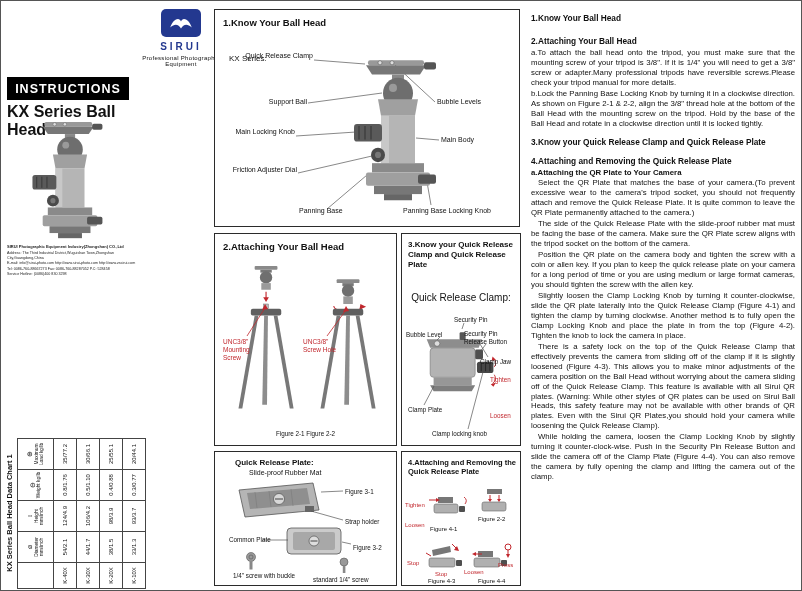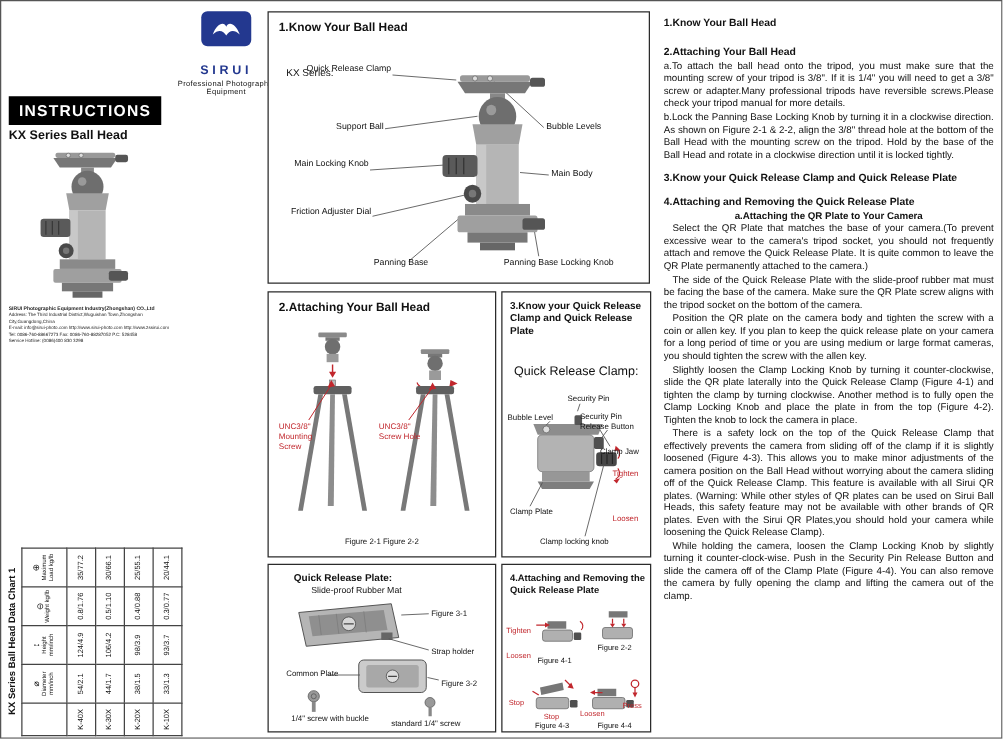--- a/index.html
+++ b/index.html
@@ -11,43 +11,43 @@
   .ptitle { font-size:9.5px; font-weight:bold; }
   .lbl { position:absolute; font-size:7px; line-height:1.18; }
   .lbl-r { text-align:right; }
   .red { color:var(--red); }
   .figcap { position:absolute; font-size:6.3px; }
   line.leader { stroke:#555; stroke-width:0.7; }
 
   
   .logo-area { position:absolute; left:126px; top:8px; width:108px; text-align:center; }
   .logo-box { width:40px; height:28px; background:var(--blue); border-radius:5px; margin:0 auto; display:flex; align-items:center; justify-content:center; }
-  .logo-word { font-size:10px; font-weight:bold; letter-spacing:3px; color:var(--blue); margin-top:14px; }
+  .logo-word { font-size:10px; font-weight:bold; letter-spacing:3px; color:var(--blue); margin-top:4px; }
   .tagline { font-size:6px; letter-spacing:0.3px; margin-top:3px; }
   .inst-banner { position:absolute; left:6px; top:76px; width:122px; height:23px; background:#000; color:#fff; display:flex; align-items:center; justify-content:center; font-weight:bold; font-size:12.5px; letter-spacing:1px; }
-  .product-name { position:absolute; left:6px; top:102px; width:130px; font-size:10px; font-weight:bold; }
+  .product-name { position:absolute; left:6px; top:102px; width:130px; font-size:16px; font-weight:bold; }
   .company { position:absolute; left:6px; top:243px; width:130px; overflow:visible; }
   .company-scale { width:212px; transform:scale(0.61); transform-origin:0 0; font-size:6px; line-height:1.45; color:#222; }
   .co-name { font-weight:bold; font-size:6.6px; }
 
   
   .spec-wrap { position:absolute; left:4px; top:436px; width:145px; height:152px; }
   .spec-inner { width:152px; height:145px; transform:rotate(-90deg) translateX(-100%); transform-origin:top left; }
   .spec-caption { font-size:7.5px; font-weight:bold; text-align:center; height:12px; }
   .spec-table { border-collapse:collapse; width:150px; table-layout:fixed; }
   .spec-table th, .spec-table td { border:1px solid #444; text-align:center; vertical-align:middle; padding:0; }
   .spec-table th { font-size:4.8px; font-weight:normal; line-height:1.2; height:36px; }
   .spec-table td { font-size:6px; height:23px; }
   .sicon { display:block; font-size:7px; line-height:1.1; }
 
   
   .rcol { position:absolute; left:530px; top:10px; width:264px; font-size:7.8px; line-height:1.28; text-align:justify; }
   .rcol .rh { font-weight:bold; font-size:8.3px; text-align:left; margin:8px 0 2px; }
   .rcol .rh.first { margin-top:2px; margin-bottom:12px; }
-  .rcol .sub { font-weight:bold; text-align:center; margin-top:2px; }
+  .rcol .sub { font-weight:bold; text-align:left; margin-top:2px; }
   .rcol p { margin:0 0 1px; }
   .rcol p.ind { text-indent:7px; }
 
   .red-lab { position:absolute; font-size:6.5px; line-height:1.2; color:var(--red); }
 </style>
 </head>
 <body>
 
 <div class="page">
 

